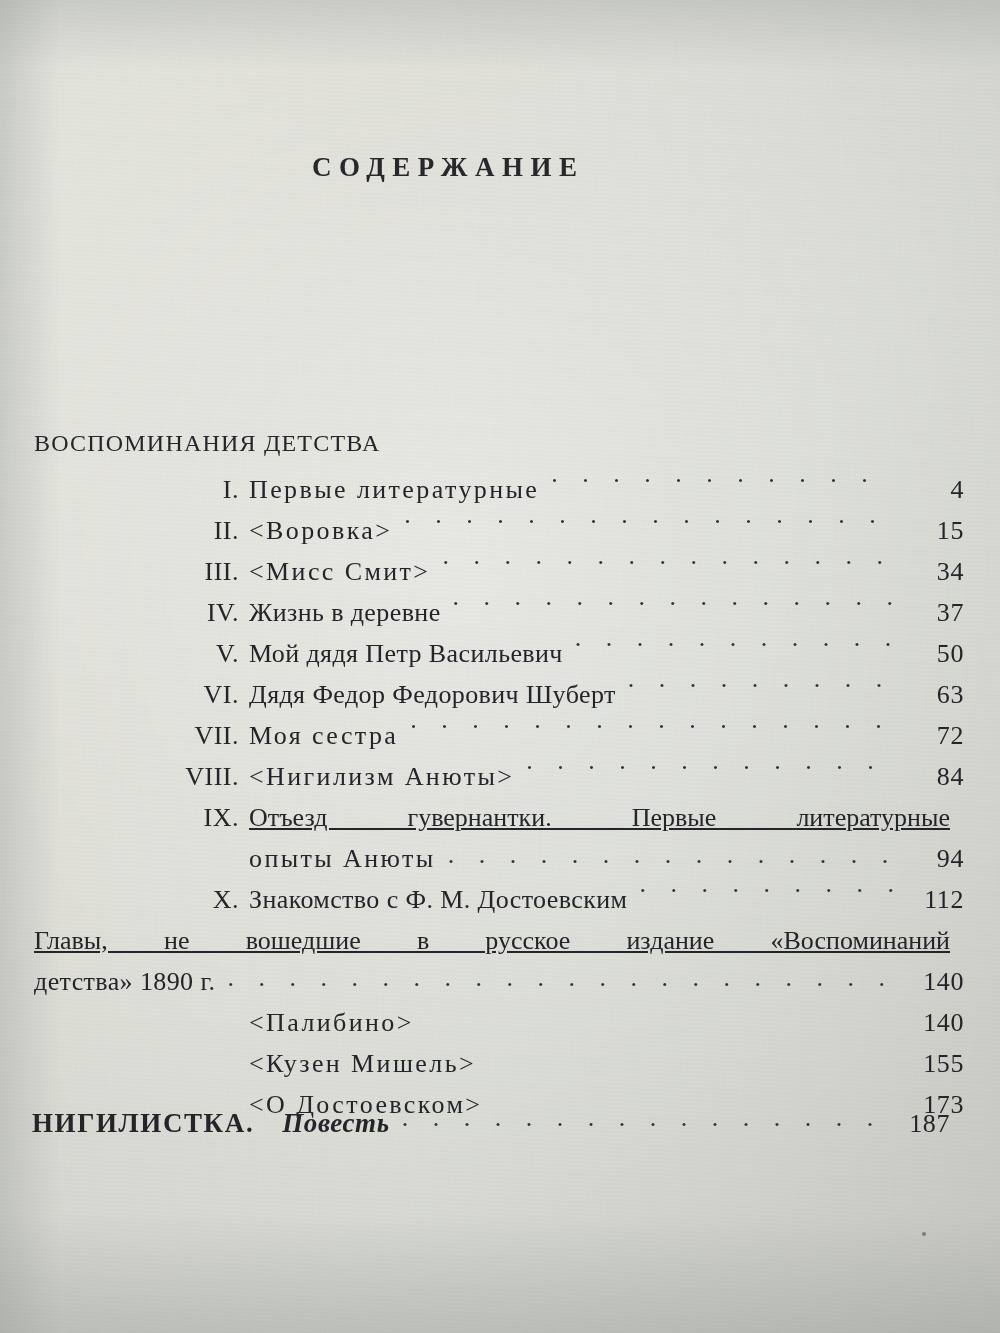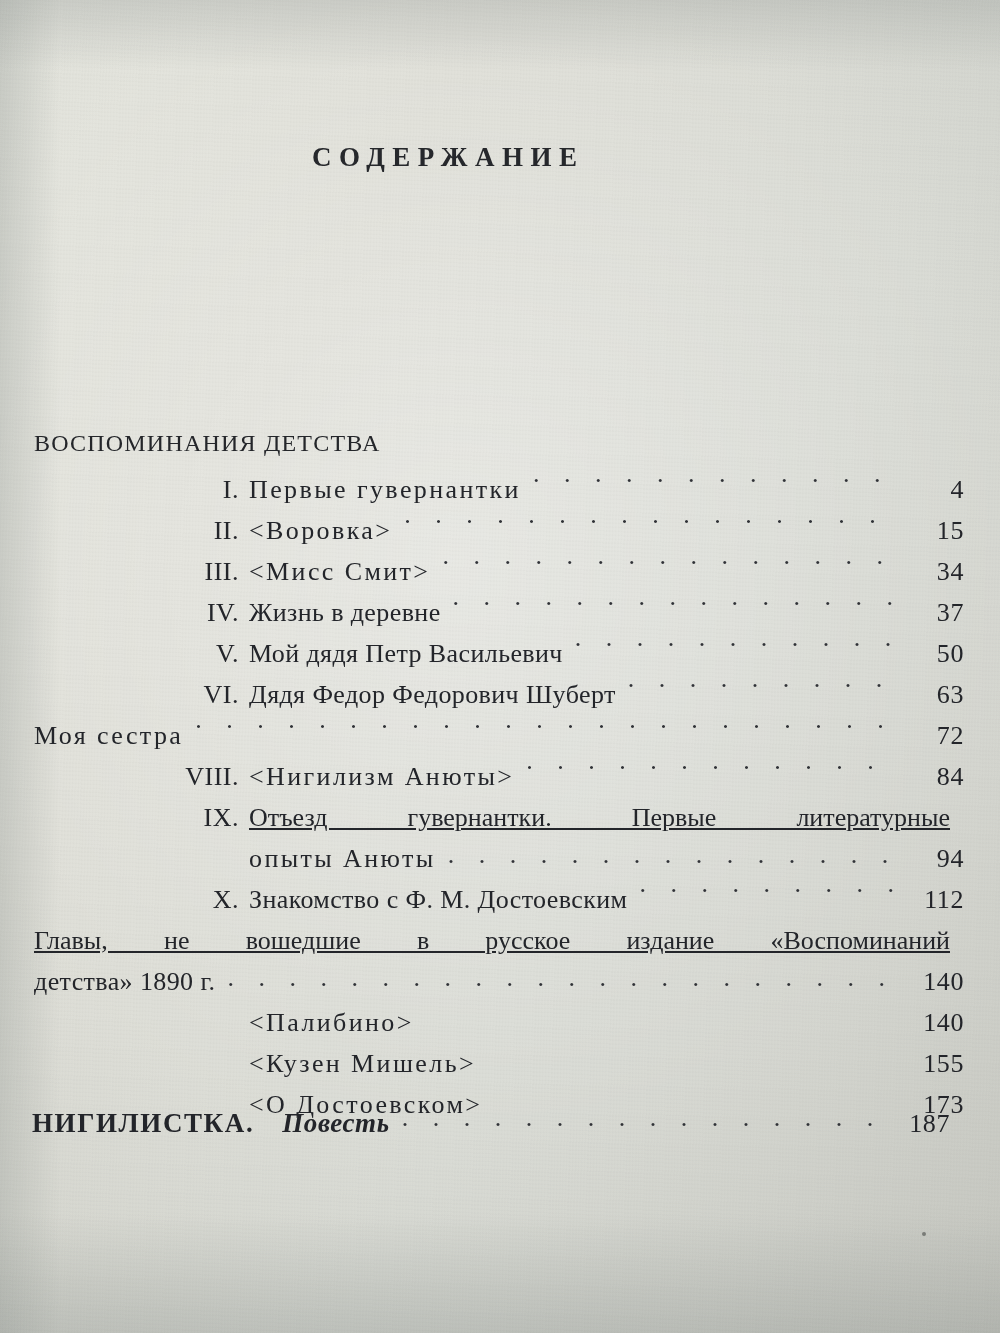--- a/index.html
+++ b/index.html
@@ -54,21 +54,21 @@
 
   .content {
     position: absolute;
     left: 0; top: 0;
     width: 1000px;
     height: 1333px;
   }
 
   .toc-title {
     position: absolute;
-    top: 142px;
+    top: 152px;
     left: 312px;
     font-size: 27px;
     letter-spacing: 7.5px;
     font-weight: 700;
     color: #26282c;
     font-family: "Liberation Serif", serif;
   }
 
   .section {
     position: absolute;
@@ -191,21 +191,21 @@
 <div class="content">
 
   <div class="toc-title">СОДЕРЖАНИЕ</div>
 
   <div class="section" style="top: 430px;">
 
     <div class="part-title">ВОСПОМИНАНИЯ ДЕТСТВА</div>
 
     <div class="entry">
       <span class="num">I.</span>
-      <span class="label wide">Первые гувернантки</span>
+      <span class="label wide">Первые литературные</span>
       <span class="leader"></span>
       <span class="page-no">4</span>
     </div>
 
     <div class="entry">
       <span class="num">II.</span>
       <span class="label wide">&lt;Воровка&gt;</span>
       <span class="leader"></span>
       <span class="page-no">15</span>
     </div>
@@ -232,20 +232,21 @@
     </div>
 
     <div class="entry">
       <span class="num">VI.</span>
       <span class="label">Дядя Федор Федорович Шуберт</span>
       <span class="leader"></span>
       <span class="page-no">63</span>
     </div>
 
     <div class="entry">
+      <span class="num">VII.</span>
       <span class="label wide">Моя сестра</span>
       <span class="leader"></span>
       <span class="page-no">72</span>
     </div>
 
     <div class="entry">
       <span class="num">VIII.</span>
       <span class="label wide">&lt;Нигилизм Анюты&gt;</span>
       <span class="leader"></span>
       <span class="page-no">84</span>

